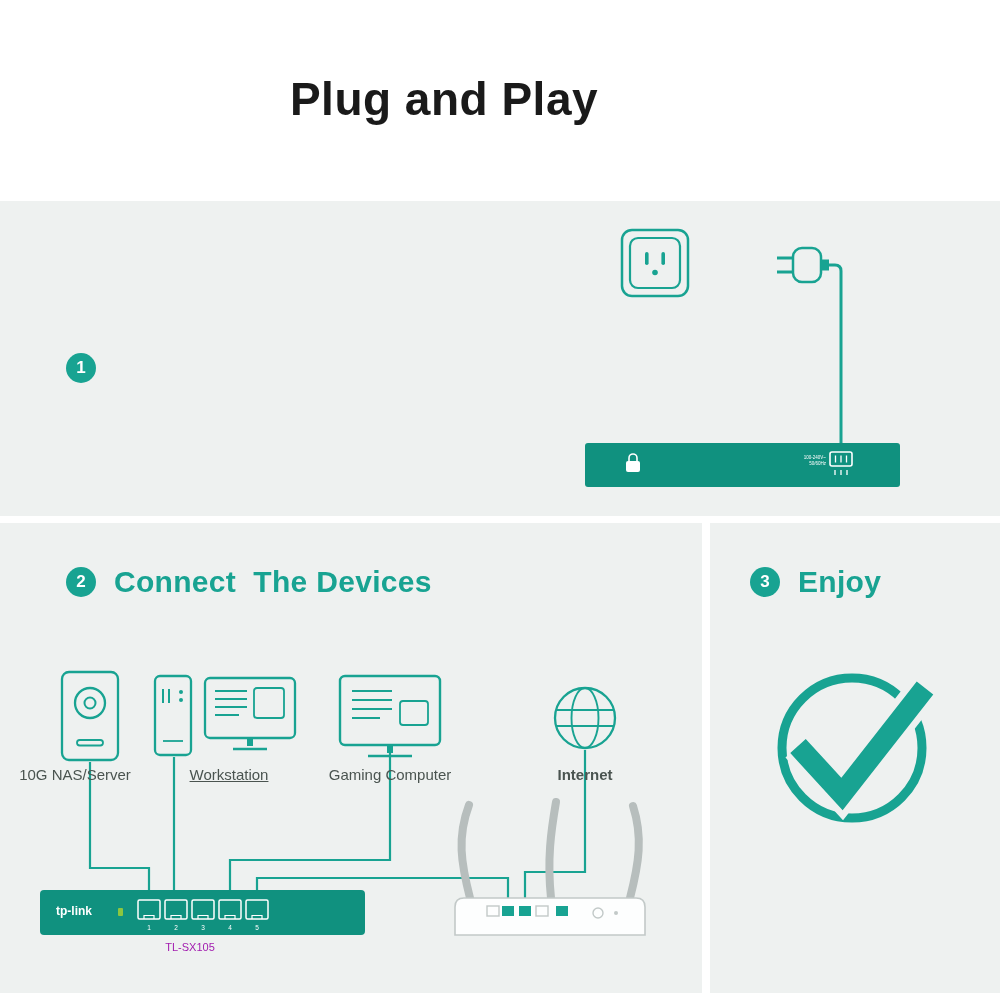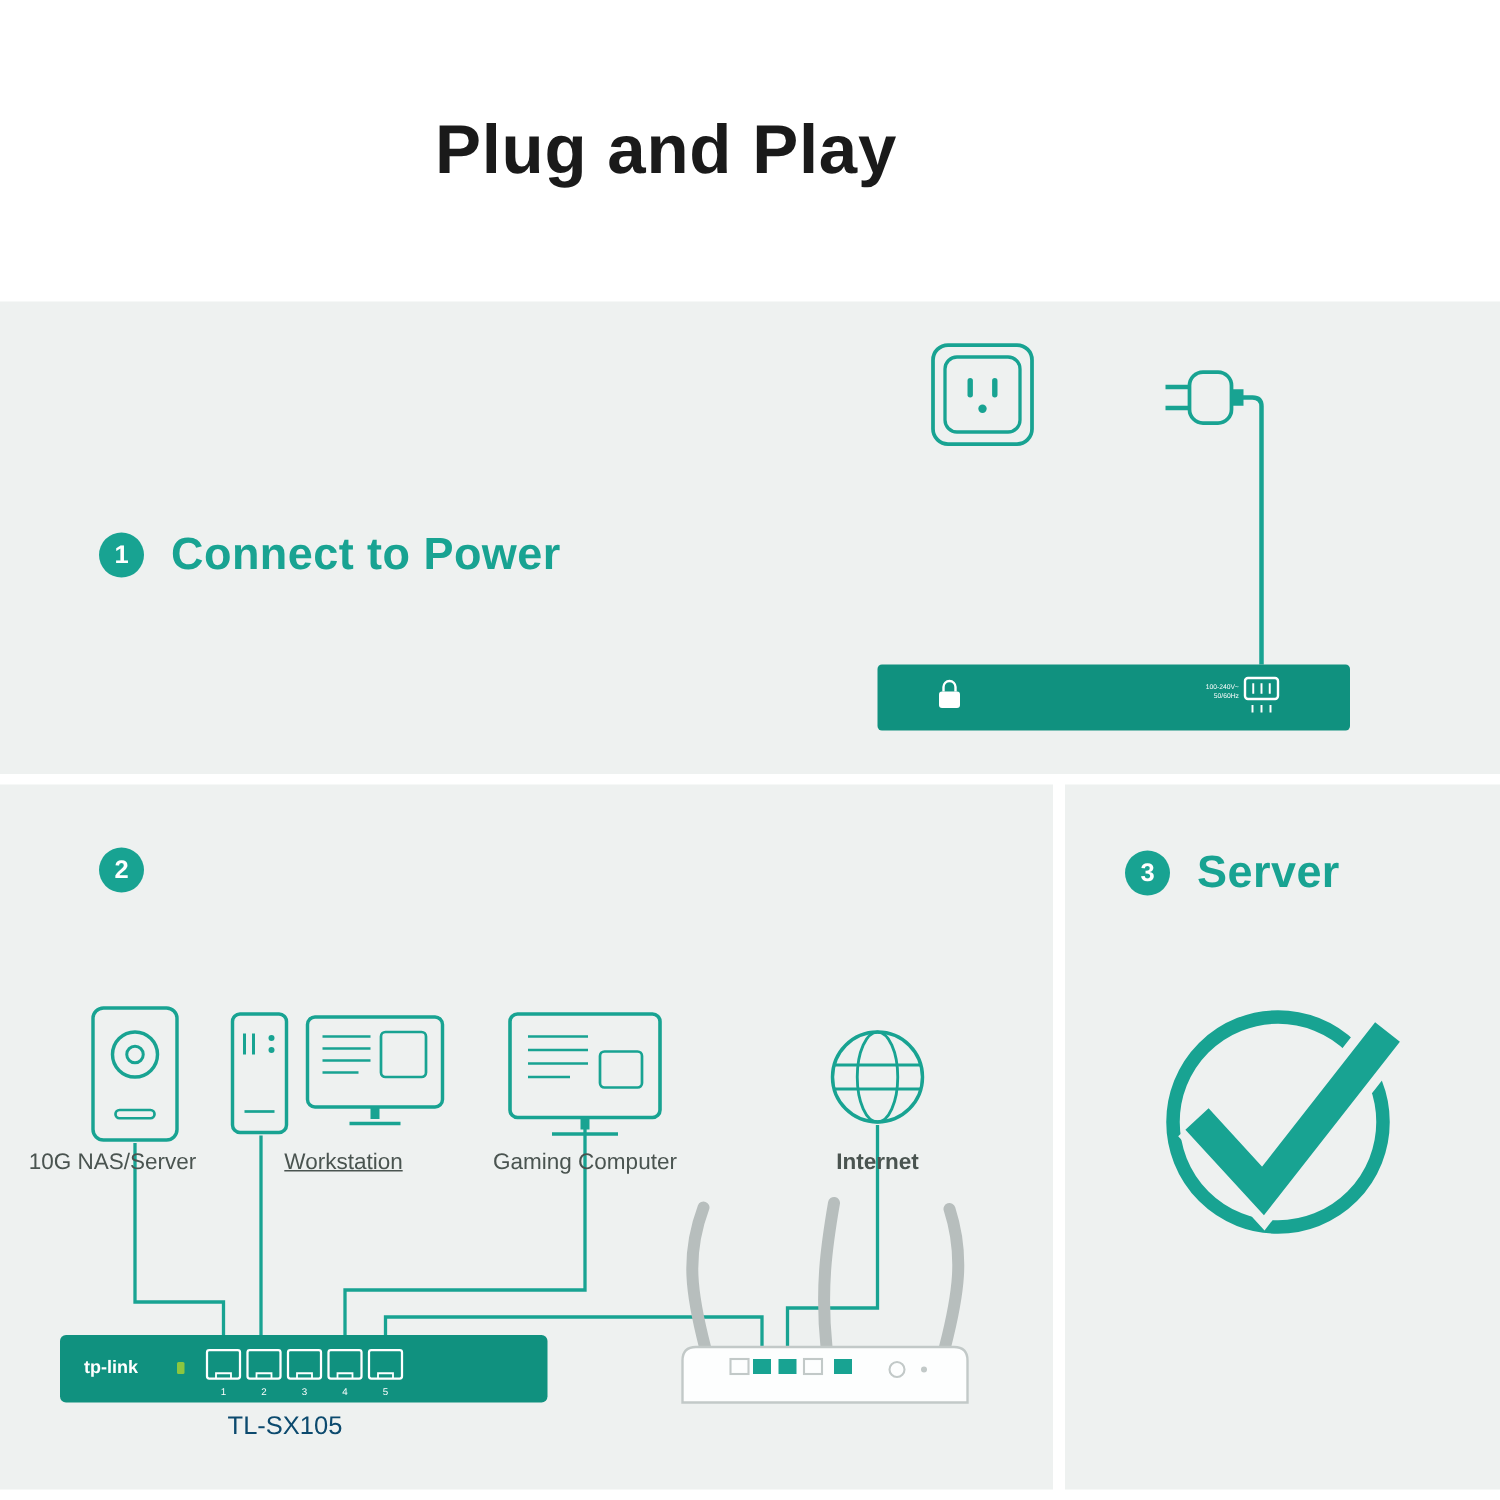--- a/index.html
+++ b/index.html
@@ -21,33 +21,32 @@
     width:30px;height:30px;border-radius:50%;background:#18A392;color:#fff;
     font-size:17px;font-weight:bold;display:flex;align-items:center;justify-content:center;flex:0 0 auto;
   }
   .step-label{color:#18A392;font-size:30px;font-weight:600;white-space:pre;letter-spacing:.3px;}
   .dev-label{
     position:absolute;top:243px;width:160px;text-align:center;
     font-size:15px;color:#4A5450;
   }
   .model-label{
     position:absolute;left:110px;top:418px;width:160px;text-align:center;
-    font-size:17px;color:#0c4a6e;
+    font-size:11px;color:#a21caf;
   }
   svg text{font-family:"Liberation Sans", sans-serif;}
 </style>
 </head>
 <body>
 
 <h1 class="page-title">Plug and Play</h1>
 
 <section class="panel" id="sec1">
   <div class="step" style="left:66px;top:152px;">
     <span class="step-num">1</span>
-    <span class="step-label">Connect to Power</span>
   </div>
 
   <svg class="panel-svg" width="1000" height="315" viewBox="0 0 1000 315">
 
     <g stroke="#18A392" fill="none">
       <rect x="622" y="29" width="66" height="66" rx="10" stroke-width="2.5"></rect>
       <rect x="630" y="37" width="50" height="50" rx="8" stroke-width="2.2"></rect>
       <rect x="645" y="51" width="3.6" height="13" rx="1.8" fill="#18A392" stroke="none"></rect>
       <rect x="661.4" y="51" width="3.6" height="13" rx="1.8" fill="#18A392" stroke="none"></rect>
       <circle cx="655" cy="71.5" r="2.8" fill="#18A392" stroke="none"></circle>
@@ -73,20 +72,21 @@
         <path d="M835.5,254.5 v7 M841,254.5 v7 M846.5,254.5 v7" stroke-width="1.3"></path>
         <path d="M835,269 v5 M841,269 v5 M847,269 v5" stroke-width="1.3"></path>
       </g>
     </g>
   </svg>
 </section>
 
 <section class="panel" id="sec2">
   <div class="step" style="left:66px;top:42px;">
     <span class="step-num">2</span>
+    <span class="step-label">Connect  The Devices</span>
   </div>
 
   <svg class="panel-svg" width="702" height="470" viewBox="0 0 702 470">
 
     <g stroke="#18A392" stroke-width="2.2" fill="none">
       <path d="M90,239 V345 H149 V377"></path>
       <path d="M174,234 V377"></path>
       <path d="M390,225 V337 H230 V377"></path>
       <path d="M585,227 V349 H525 V386"></path>
       <path d="M257,377 V355 H508 V386"></path>
@@ -170,21 +170,21 @@
   <div class="dev-label" style="left:-5px;">10G NAS/Server</div>
   <div class="dev-label" style="left:149px;text-decoration:underline;">Workstation</div>
   <div class="dev-label" style="left:310px;">Gaming Computer</div>
   <div class="dev-label" style="left:505px;font-weight:bold;">Internet</div>
   <div class="model-label">TL-SX105</div>
 </section>
 
 <section class="panel" id="sec3">
   <div class="step" style="left:40px;top:42px;">
     <span class="step-num">3</span>
-    <span class="step-label">Server</span>
+    <span class="step-label">Enjoy</span>
   </div>
 
   <svg class="panel-svg" width="290" height="470" viewBox="0 0 290 470">
     <g>
       <circle cx="142" cy="225" r="70" stroke="#18A392" stroke-width="9" fill="none"></circle>
       <path d="M88,223 L132,271 L215,165" stroke="#EEF1F0" stroke-width="34" fill="none"></path>
       <path d="M88,223 L132,271 L215,165" stroke="#18A392" stroke-width="21" fill="none"></path>
     </g>
   </svg>
 </section>

